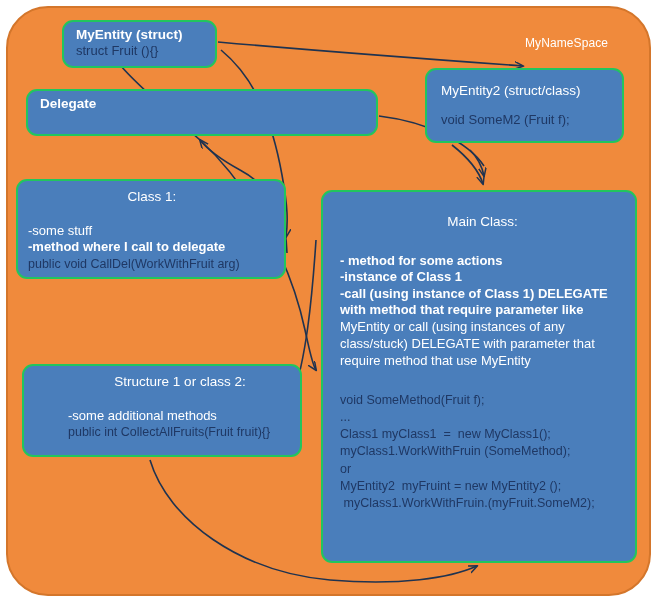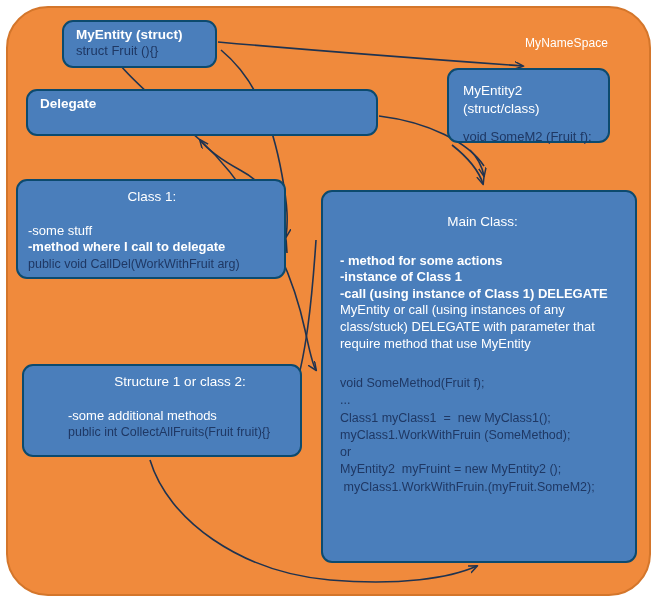--- a/index.html
+++ b/index.html
@@ -47,21 +47,21 @@
     width: 657px;
     height: 602px;
     pointer-events: none;
   }
   #edges-under { z-index: 1; }
   #edges-over  { z-index: 3; }
   
   .node {
     position: absolute;
     background: #4A7EBB;
-    border: 2px solid #0c4a6e;
+    border: 2px solid #22c55e;
     border-radius: 11px;
     box-sizing: border-box;
     color: #1F3864;
     z-index: 2;
   }
   .node .pad {
     padding: 6px 10px 6px 12px;
   }
   .title-white-bold {
     color: #FFFFFF;
@@ -95,21 +95,21 @@
   }
   .code-dark {
     color: #1F3864;
     font-size: 12.5px;
     line-height: 1.38;
     white-space: pre;
   }
   
   #node-myentity   { left: 62px;  top: 20px;  width: 155px; height: 48px; }
   #node-delegate   { left: 26px;  top: 89px;  width: 352px; height: 47px; }
-  #node-myentity2  { left: 447px; top: 68px;  width: 163px; height: 75px; }
+  #node-myentity2  { left: 425px; top: 68px;  width: 199px; height: 75px; }
   #node-class1     { left: 16px;  top: 179px; width: 270px; height: 100px; }
   #node-structure1 { left: 22px;  top: 364px; width: 280px; height: 93px; padding-left: 34px; }
   #node-mainclass  { left: 321px; top: 190px; width: 316px; height: 373px; }
 
   #node-myentity .pad   { padding: 5px 8px 4px 12px; }
   #node-delegate .pad   { padding: 5px 8px 4px 12px; }
   #node-myentity2 .pad  { padding: 12px 8px 4px 14px; }
   #node-class1 .pad     { padding: 7px 8px 4px 10px; }
   #node-structure1 .pad { padding: 7px 8px 4px 10px; }
   #node-mainclass .pad  { padding: 21px 10px 8px 17px; }
@@ -207,20 +207,21 @@
     </div>
   </div>
 
   <div class="node" id="node-mainclass">
     <div class="pad">
       <div class="title-white center">Main Class:</div>
       <div class="gap-lg"></div>
       <div class="body-white-bold">- method for some actions</div>
       <div class="body-white-bold">-instance of Class 1</div>
       <div class="body-white-bold">-call (using instance of Class 1)  DELEGATE</div>
+      <div class="body-white-bold">with method that  require parameter like</div>
       <div class="body-white">MyEntity or call  (using instances of any</div>
       <div class="body-white">class/stuck) DELEGATE with parameter  that</div>
       <div class="body-white">require method that use MyEntity</div>
       <div class="gap-lg"></div>
       <div class="code-dark">void SomeMethod(Fruit f);</div>
       <div class="code-dark">...</div>
       <div class="code-dark">Class1 myClass1  =  new MyClass1();</div>
       <div class="code-dark">myClass1.WorkWithFruin (SomeMethod);</div>
       <div class="code-dark">or</div>
       <div class="code-dark">MyEntity2  myFruint = new MyEntity2 ();</div>

